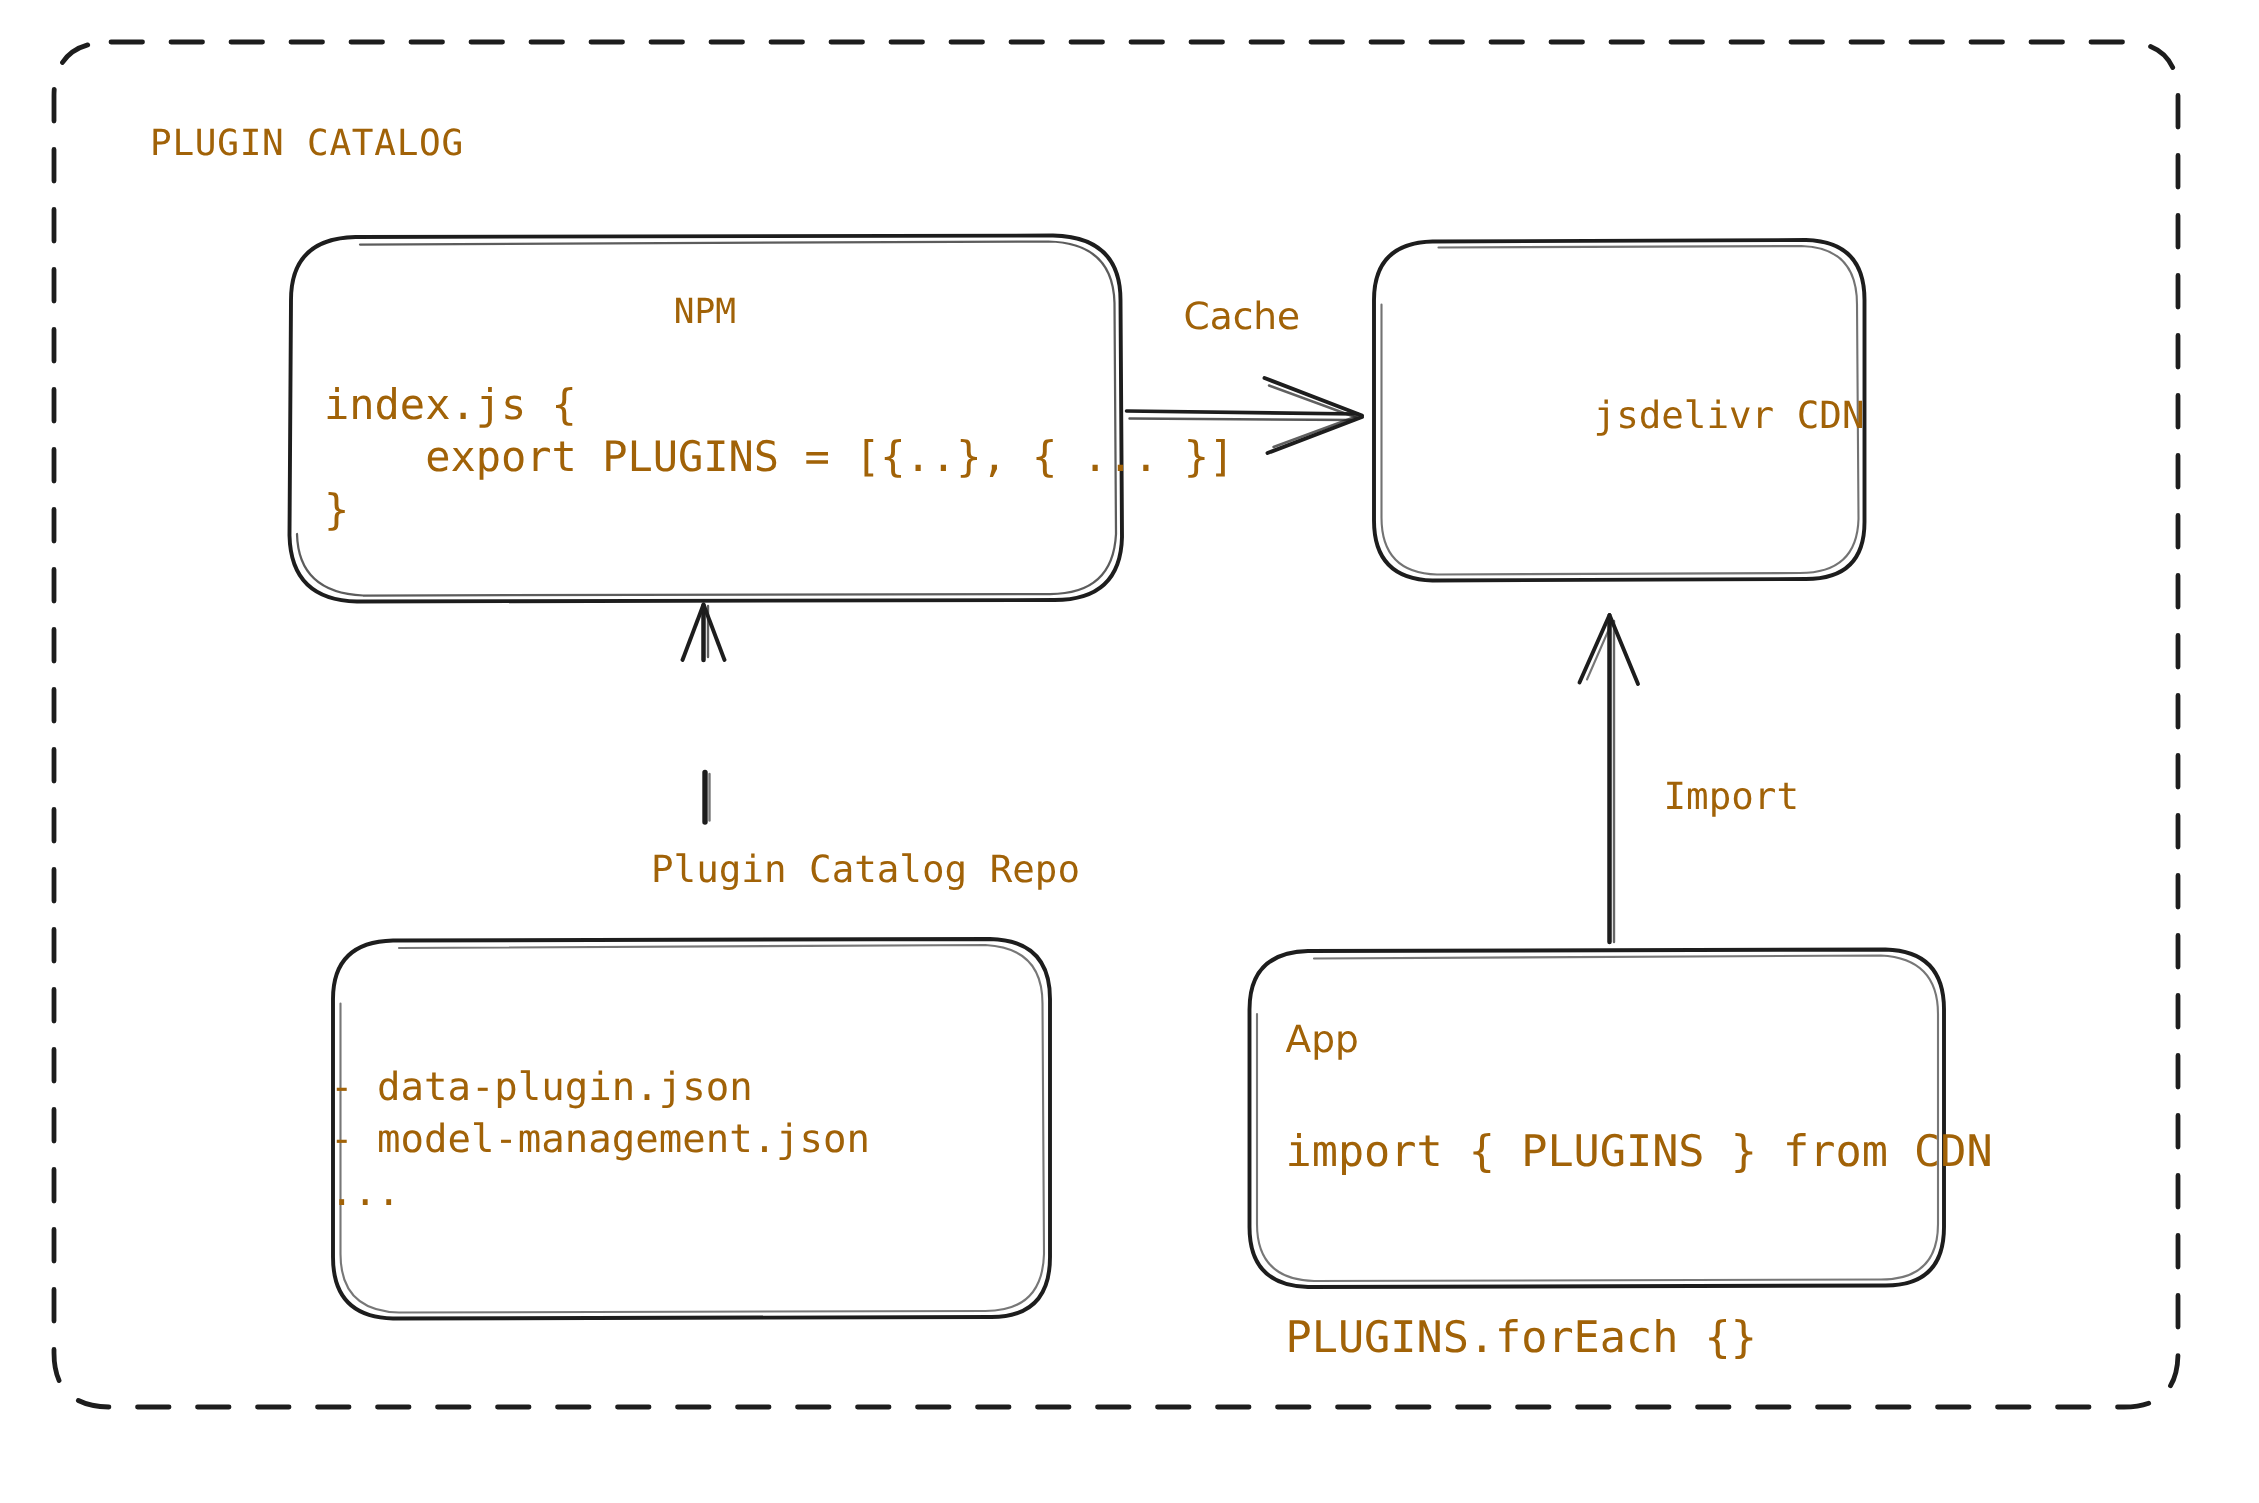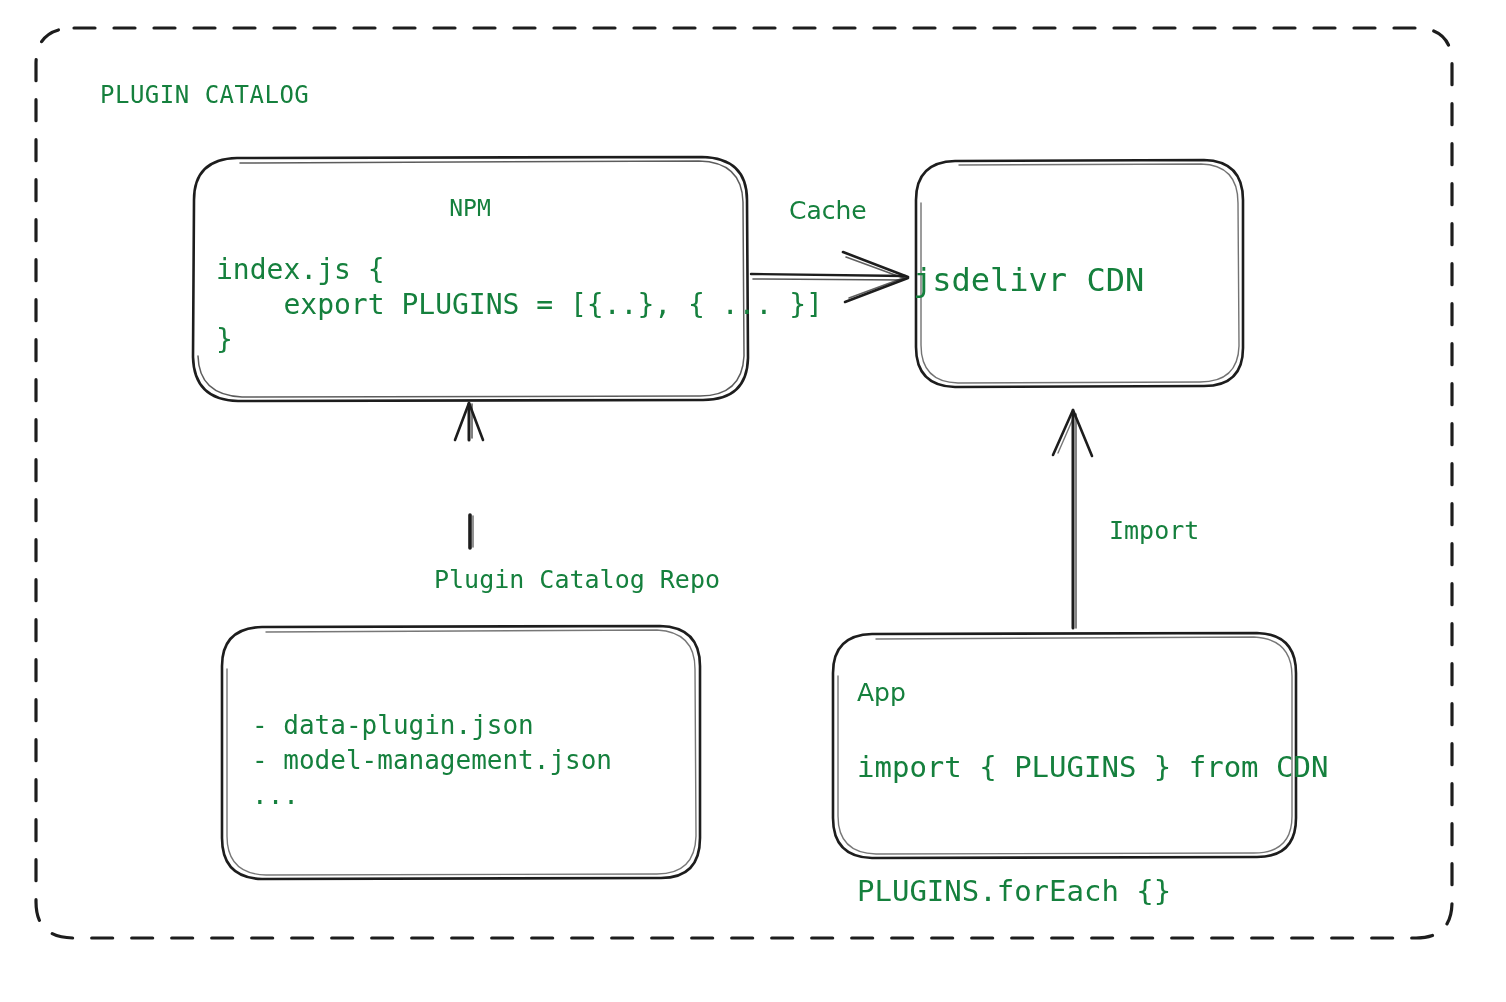--- a/index.html
+++ b/index.html
@@ -22,21 +22,21 @@
   svg.layer {
     position: absolute;
     left: 0;
     top: 0;
     width: 1506px;
     height: 1002px;
     pointer-events: none;
   }
   .lbl {
     position: absolute;
-    color: #15803d;
+    color: #a16207;
     font-family: "DejaVu Sans Mono", monospace;
     white-space: pre;
     line-height: 1.0;
   }
   .mono { font-family: "DejaVu Sans Mono", monospace; }
   .sans { font-family: "DejaVu Sans", sans-serif; }
 
   #group-title {
     left: 100px;
     top: 83px;
@@ -53,22 +53,22 @@
   #npm-code {
     left: 216px;
     top: 252px;
     font-size: 28px;
     line-height: 35px;
   }
   #cdn-title {
     left: 913px;
     top: 264px;
     width: 330px;
-    text-align: left;
-    font-size: 32px;
+    text-align: right;
+    font-size: 25px;
   }
   #cache-label {
     left: 789px;
     top: 198px;
     font-size: 25px;
   }
   #webpack-label {
     left: 313px;
     top: 447px;
     width: 316px;
@@ -81,21 +81,20 @@
     top: 567px;
     width: 520px;
     text-align: right;
     font-size: 25px;
   }
   #repo-list {
     left: 220px;
     top: 708px;
     font-size: 26px;
     line-height: 35px;
-    padding-left: 32px;
   }
   #app-title {
     left: 857px;
     top: 680px;
     font-size: 25px;
   }
   #app-code {
     left: 857px;
     top: 736px;
     font-size: 29px;

